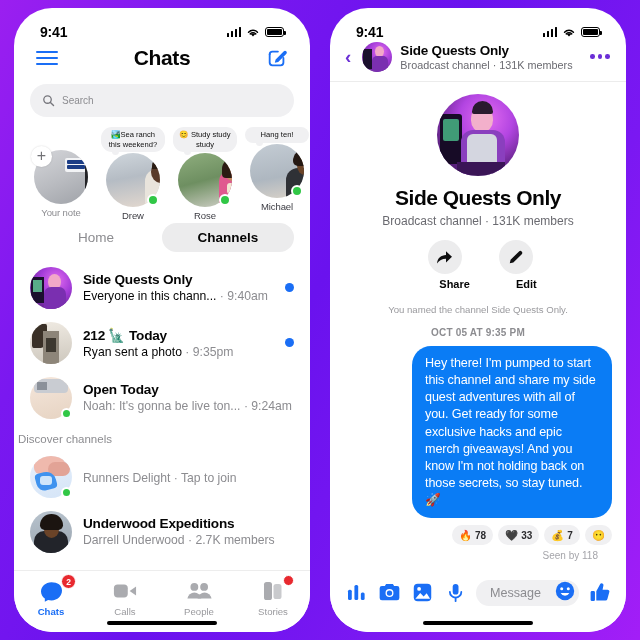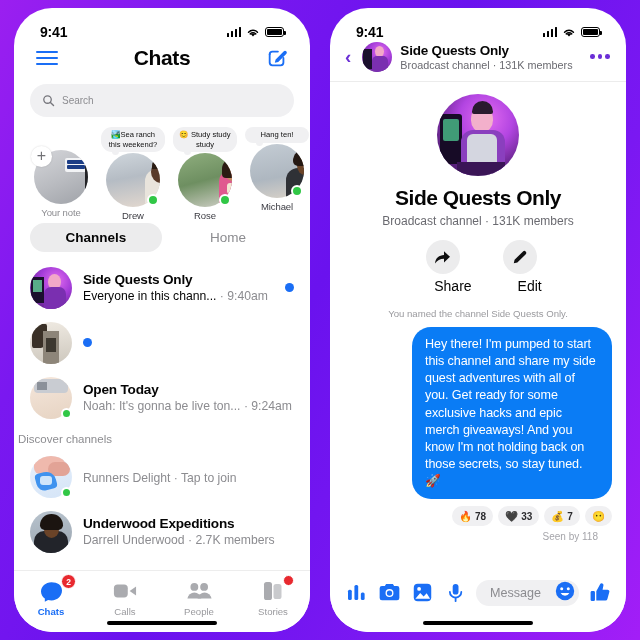--- a/index.html
+++ b/index.html
@@ -164,21 +164,21 @@
   .r-big-av{ width:82px;height:82px;border-radius:50%;overflow:hidden;margin:0 auto;}
   .r-big-name{ font-size:21px; font-weight:bold; color:#050505; margin-top:10px; letter-spacing:-.5px;}
   .r-big-sub{ font-size:12px; color:#6a6a70; margin-top:4px;}
 
   .r-actions{ display:flex; justify-content:center; gap:26px; margin-top:12px;}
   .r-act{ text-align:center; }
   .r-act .circle{
     width:34px;height:34px;border-radius:50%;background:#ececed;
     display:flex;align-items:center;justify-content:center;margin:0 auto;
   }
-  .r-act .lbl{ font-size:14px; font-weight:normal; color:#050505; margin-top:4px;margin-left:20px;}
+  .r-act .lbl{ font-size:11px; font-weight:bold; color:#050505; margin-top:4px;margin-left:20px;}
 
   .sys-note{ text-align:center; font-size:9.6px; color:#9a9a9e; margin-top:14px;}
   .day-stamp{ text-align:center; font-size:10px; color:#8c8c90; font-weight:bold; margin-top:12px; letter-spacing:.2px;}
 
   .bubble{
     margin: 8px 14px 0 auto; max-width: 200px; background:#0a7cf5; color:#fff;
     border-radius:19px; padding: 9px 13px; font-size:12.6px; line-height:1.36;
     letter-spacing:-.1px;
   }
 
@@ -315,22 +315,22 @@
           </span>
         </span>
         <div class="online-dot"></div>
       </div>
       <div class="note-name">Michael</div>
     </div>
 
   </div>
 
   <div class="seg">
+    <div class="seg-item">Home</div>
     <div class="seg-item active">Channels</div>
-    <div class="seg-item">Home</div>
   </div>
 
   <div class="chatlist">
 
     <div class="chat-row">
       <div class="chat-av">
         <span class="pic" style="background:radial-gradient(circle at 62% 32%,#e36cf0 0%,#a23bd8 42%,#4a1a6e 100%)">
           <span class="pic-inner">
             <span style="position:absolute;left:1px;top:10px;width:13px;height:26px;background:#1b0f2e"></span>
             <span style="position:absolute;left:3px;top:13px;width:9px;height:12px;background:#6de0a8;opacity:.75"></span>
@@ -351,20 +351,26 @@
     <div class="chat-row">
       <div class="chat-av">
         <span class="pic" style="background:linear-gradient(175deg,#efeae2 0%,#cdc7bd 100%)">
           <span class="pic-inner">
             <span style="position:absolute;left:2px;top:2px;width:15px;height:24px;background:#3a3027;border-radius:50% 10% 40% 10%"></span>
             
             <span style="position:absolute;left:13px;top:9px;width:16px;height:33px;background:#8d8579"></span>
             <span style="position:absolute;left:16px;top:16px;width:10px;height:14px;background:#3d3830"></span>
           </span>
         </span>
+      </div>
+      <div class="chat-texts">
+        <div class="chat-name">212 🗽 Today</div>
+        <div class="chat-snip">
+          <span>Ryan sent a photo</span> <span class="time">· <span>9:35pm</span></span>
+        </div>
       </div>
       <div class="unread-dot"></div>
     </div>
 
     <div class="chat-row">
       <div class="chat-av">
         <span class="pic" style="background:linear-gradient(165deg,#f5e7dc 0%,#e6d3c2 100%)">
           <span class="pic-inner">
             <span style="position:absolute;left:4px;top:2px;width:34px;height:14px;background:#c9ccd2;border-radius:4px"></span>
             <span style="position:absolute;left:7px;top:5px;width:10px;height:8px;background:#8b9099"></span>
@@ -536,20 +542,21 @@
       <div class="circle">
         <svg width="16" height="16" viewBox="0 0 18 18">
           <path d="M2 16 L2.9 12.2 L12.4 2.7 a2.2 2.2 0 0 1 3.1 3.1 L6 15.3 Z" fill="#0f0f10"></path>
         </svg>
       </div>
       <div class="lbl">Edit</div>
     </div>
   </div>
 
   <div class="sys-note">You named the channel Side Quests Only.</div>
+  <div class="day-stamp">OCT 05 AT 9:35 PM</div>
 
   <div class="bubble">Hey there! I'm pumped to start this channel and share my side quest adventures with all of you. Get ready for some exclusive hacks and epic merch giveaways! And you know I'm not holding back on those secrets, so stay tuned. 🚀</div>
 
   <div class="reacts">
     <div class="react">
       <span class="em">🔥</span>
       <span>78</span>
     </div>
     <div class="react">
       <span class="em">🖤</span>

